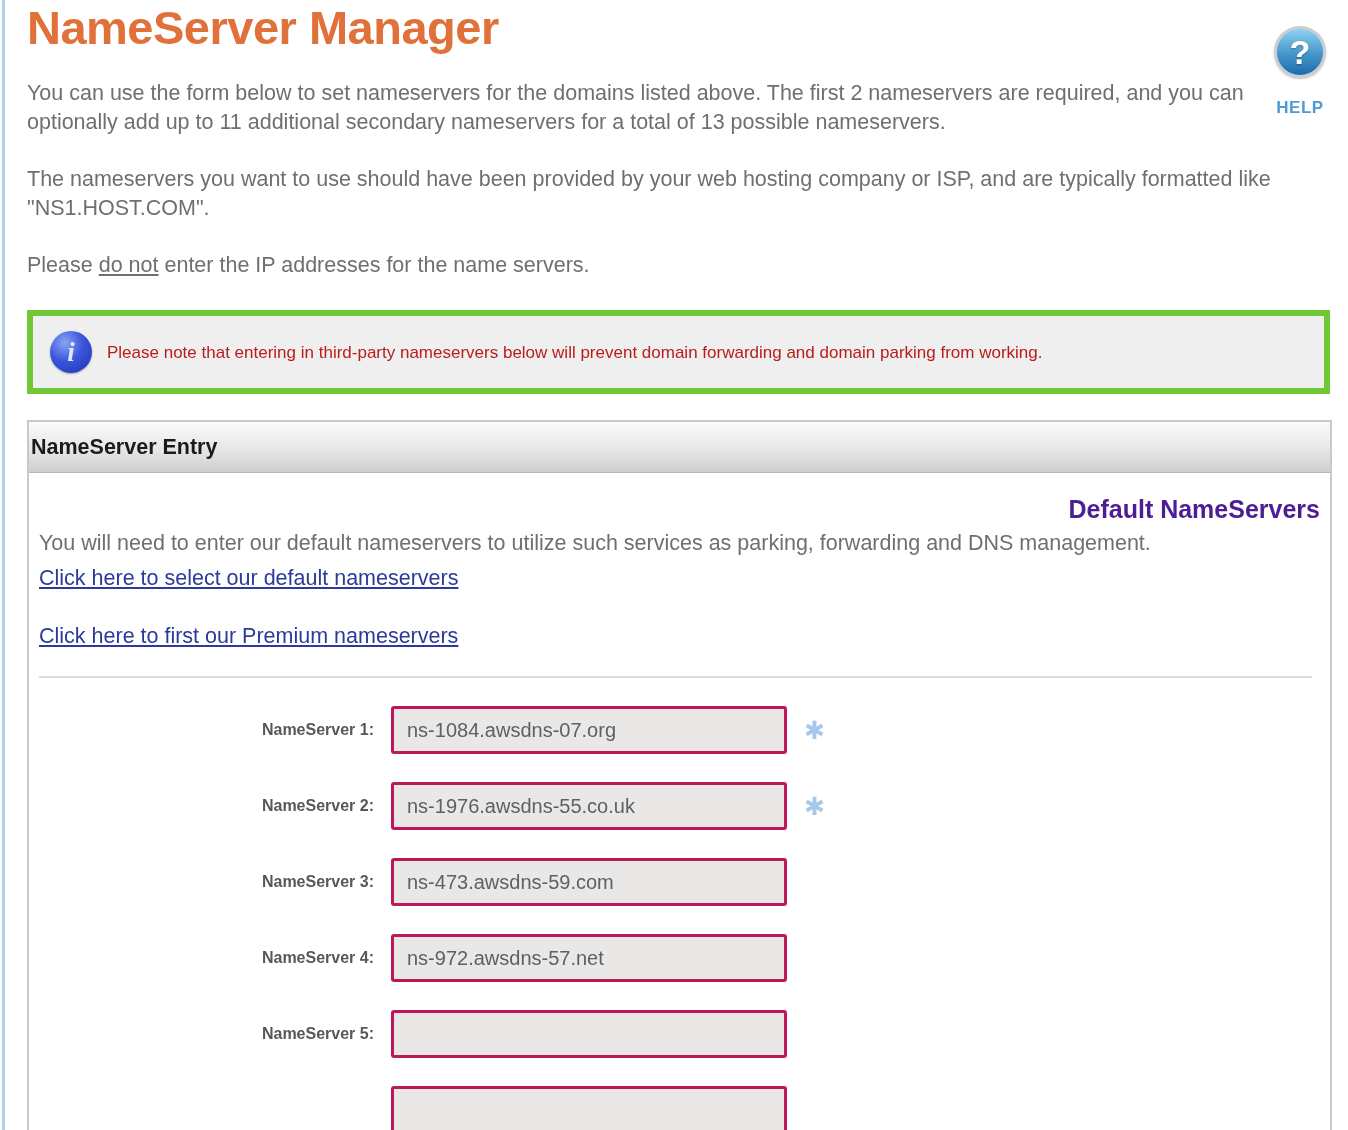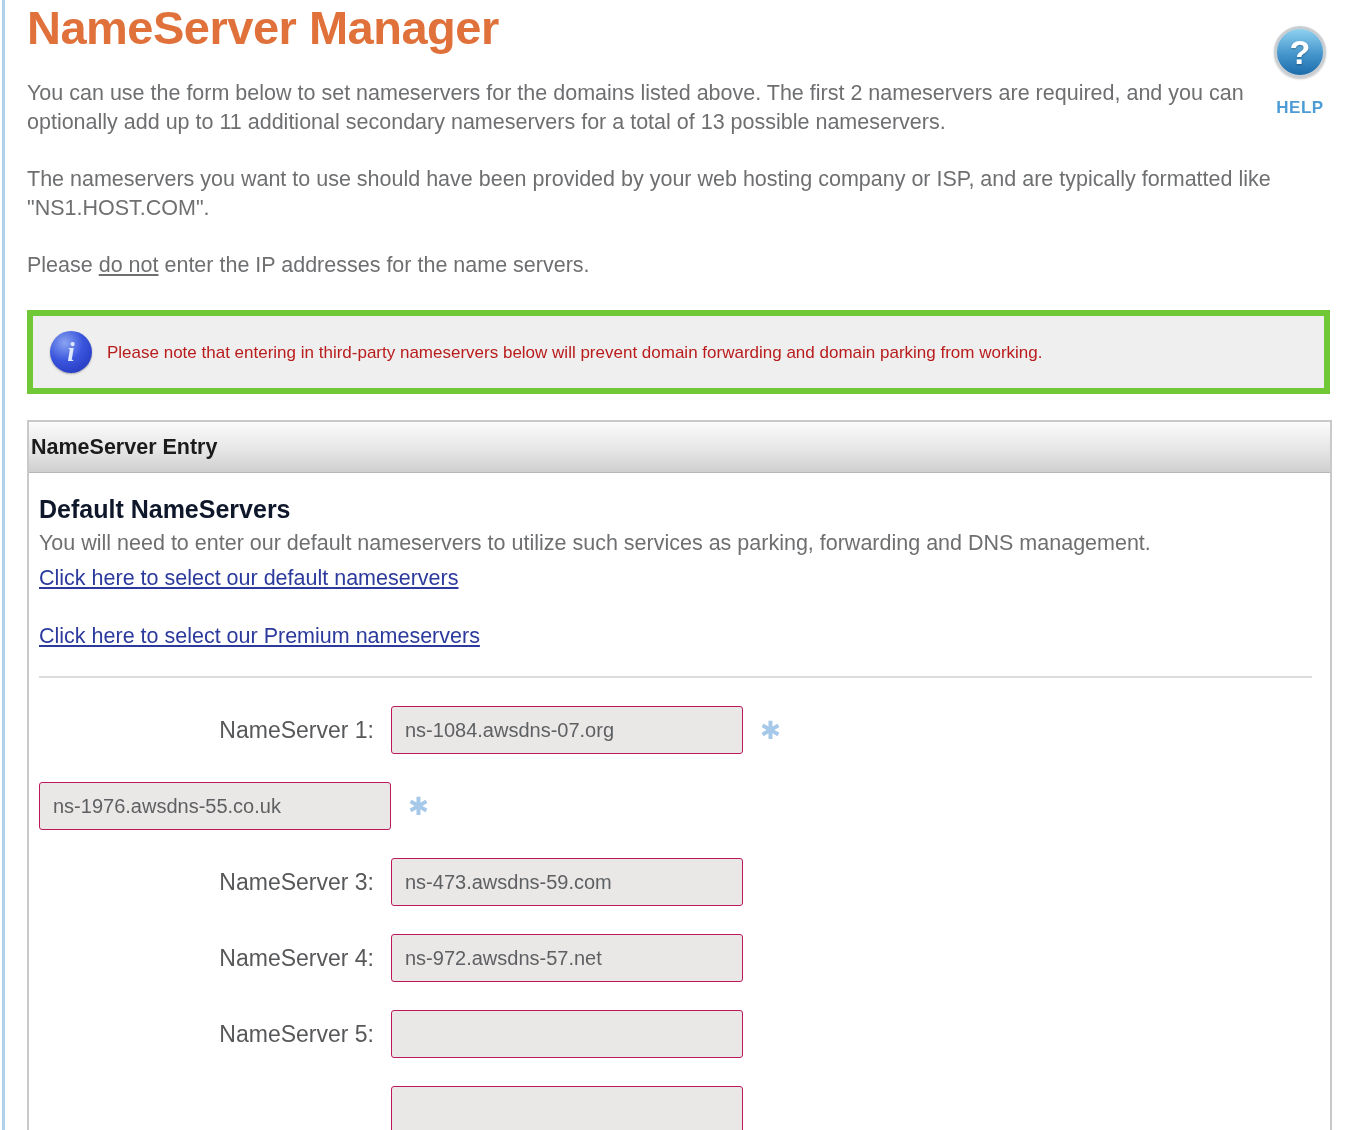--- a/index.html
+++ b/index.html
@@ -76,46 +76,46 @@
   }
   .panel-header {
     background: linear-gradient(180deg, #fbfbfb 0%, #e6e6e6 55%, #cfcfcf 100%);
     border-bottom: 1px solid #b7b7b7;
     padding: 13px 10px 12px 2px;
     font-size: 21.5px; font-weight: bold; color: #1b1b1b;
   }
   .panel-body { padding: 14px 10px 0 10px; }
 
   h2.section-title {
-    color: #0f172a; font-size: 25px; font-weight: bold; margin: 8px 0 5px 0;
+    color: #4c1d95; font-size: 25px; font-weight: bold; margin: 8px 0 5px 0; text-align: right;
   }
   .section-desc {
     font-size: 21.5px; color: #6e6f71; margin: 0 0 7px 0; line-height: 29px;
   }
   a.panel-link {
     display: inline-block; color: #2b3a9c; font-size: 21.5px;
     text-decoration: underline; cursor: pointer; line-height: 27px;
   }
   .link-gap { height: 31px; }
 
   .divider {
     border: none; border-top: 2px solid #dcdcdc;
     margin: 26px 8px 0 0;
   }
 
   .form-area { padding-top: 28px; }
   .ns-row { display: flex; align-items: center; margin-bottom: 28px; }
   .ns-label {
-    width: 352px; text-align: right; font-weight: normal;
-    font-size: 23px; color: #57585a; padding-right: 17px;
+    width: 352px; text-align: right; font-weight: bold;
+    font-size: 16px; color: #57585a; padding-right: 17px;
     flex: 0 0 352px;
   }
   .ns-input {
-    width: 352px; height: 48px;
-    background: #e9e8e6; border: 1px solid #be185d; border-radius: 3px;
+    width: 396px; height: 48px;
+    background: #e9e8e6; border: 3px solid #be185d; border-radius: 3px;
     font-size: 20px; color: #5f6063; padding: 0 13px;
     font-family: "Liberation Sans", sans-serif;
     outline: none;
   }
   .req-marker {
     color: #a6c9e9; font-size: 25px; margin-left: 17px; line-height: 1;
   }
 </style>
 </head>
 <body>
@@ -148,33 +148,34 @@
 
   <div class="panel">
     <div class="panel-header">NameServer Entry</div>
     <div class="panel-body">
 
       <h2 class="section-title">Default NameServers</h2>
       <p class="section-desc">You will need to enter our default nameservers to utilize such services as parking, forwarding and DNS management.</p>
 
       <a class="panel-link">Click here to select our default nameservers</a>
       <div class="link-gap"></div>
-      <a class="panel-link">Click here to select our Premium nameservers</a>
+      <a class="panel-link">Click here to first our Premium nameservers</a>
 
       <hr class="divider">
 
       <div class="form-area">
 
         <div class="ns-row">
           <div class="ns-label">NameServer 1:</div>
           <input class="ns-input" type="text" value="ns-1084.awsdns-07.org" style="">
           <span class="req-marker">✱</span>
         </div>
 
         <div class="ns-row">
+          <div class="ns-label">NameServer 2:</div>
           <input class="ns-input" type="text" value="ns-1976.awsdns-55.co.uk" style="">
           <span class="req-marker">✱</span>
         </div>
 
         <div class="ns-row">
           <div class="ns-label">NameServer 3:</div>
           <input class="ns-input" type="text" value="ns-473.awsdns-59.com" style="">
         </div>
 
         <div class="ns-row">

